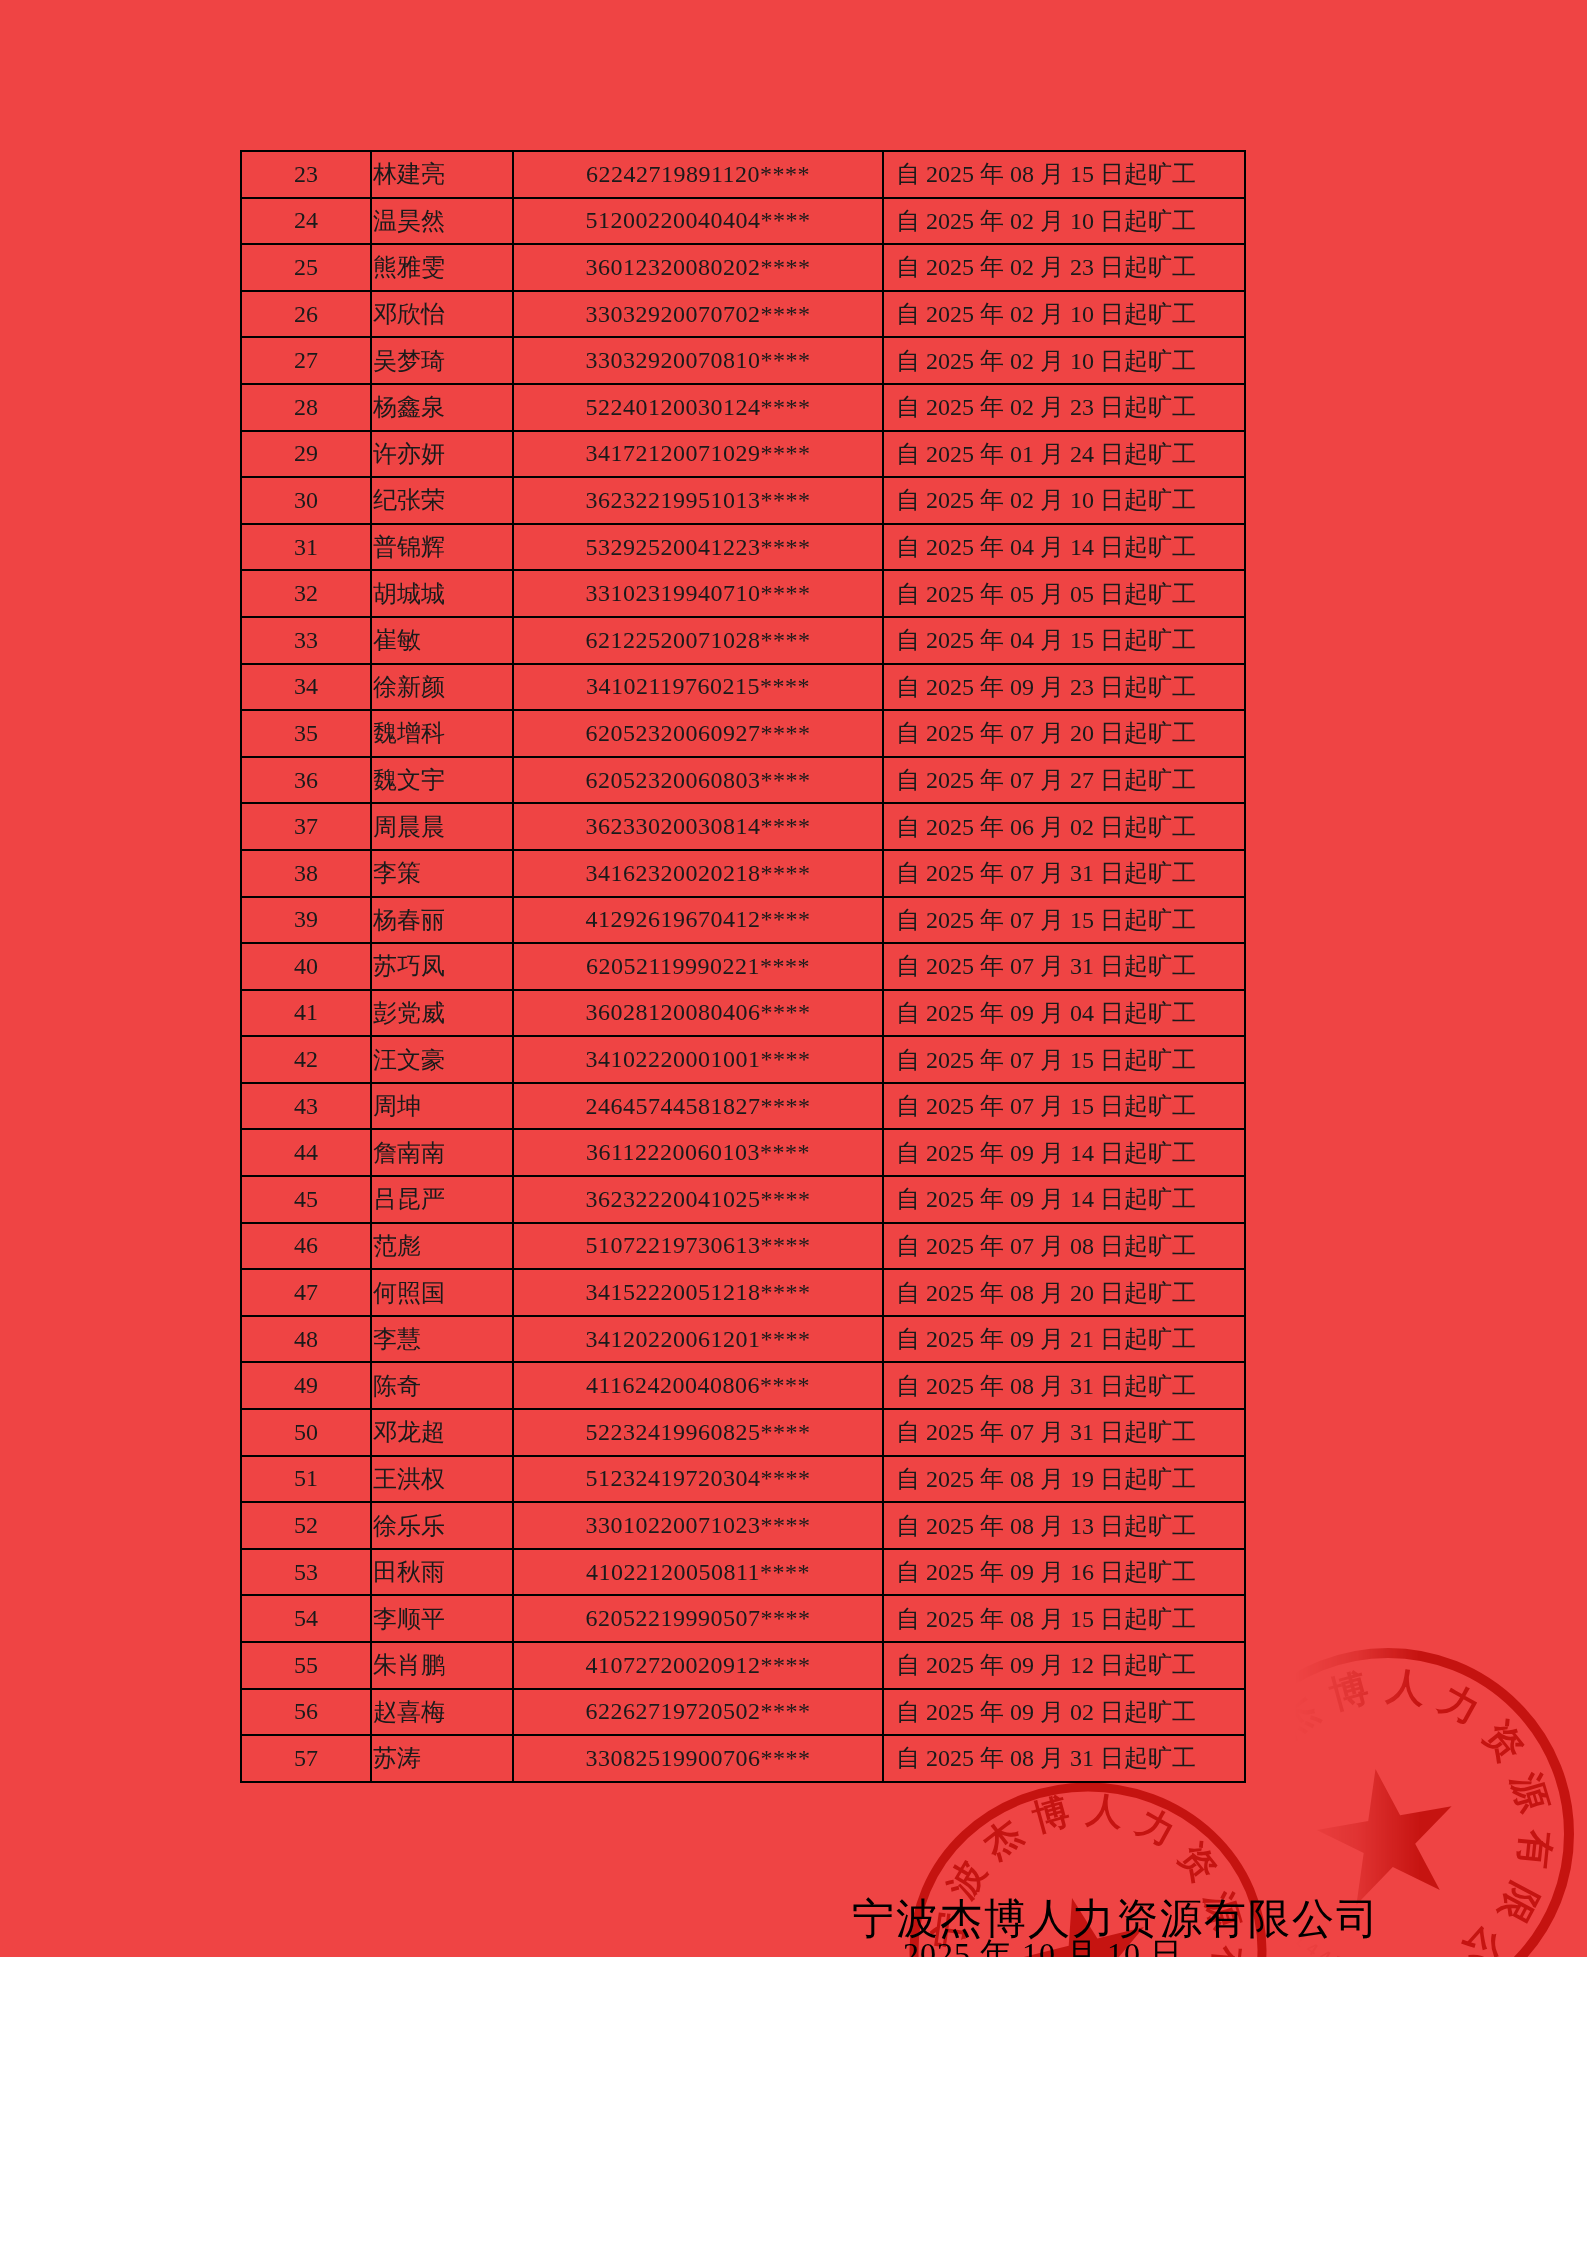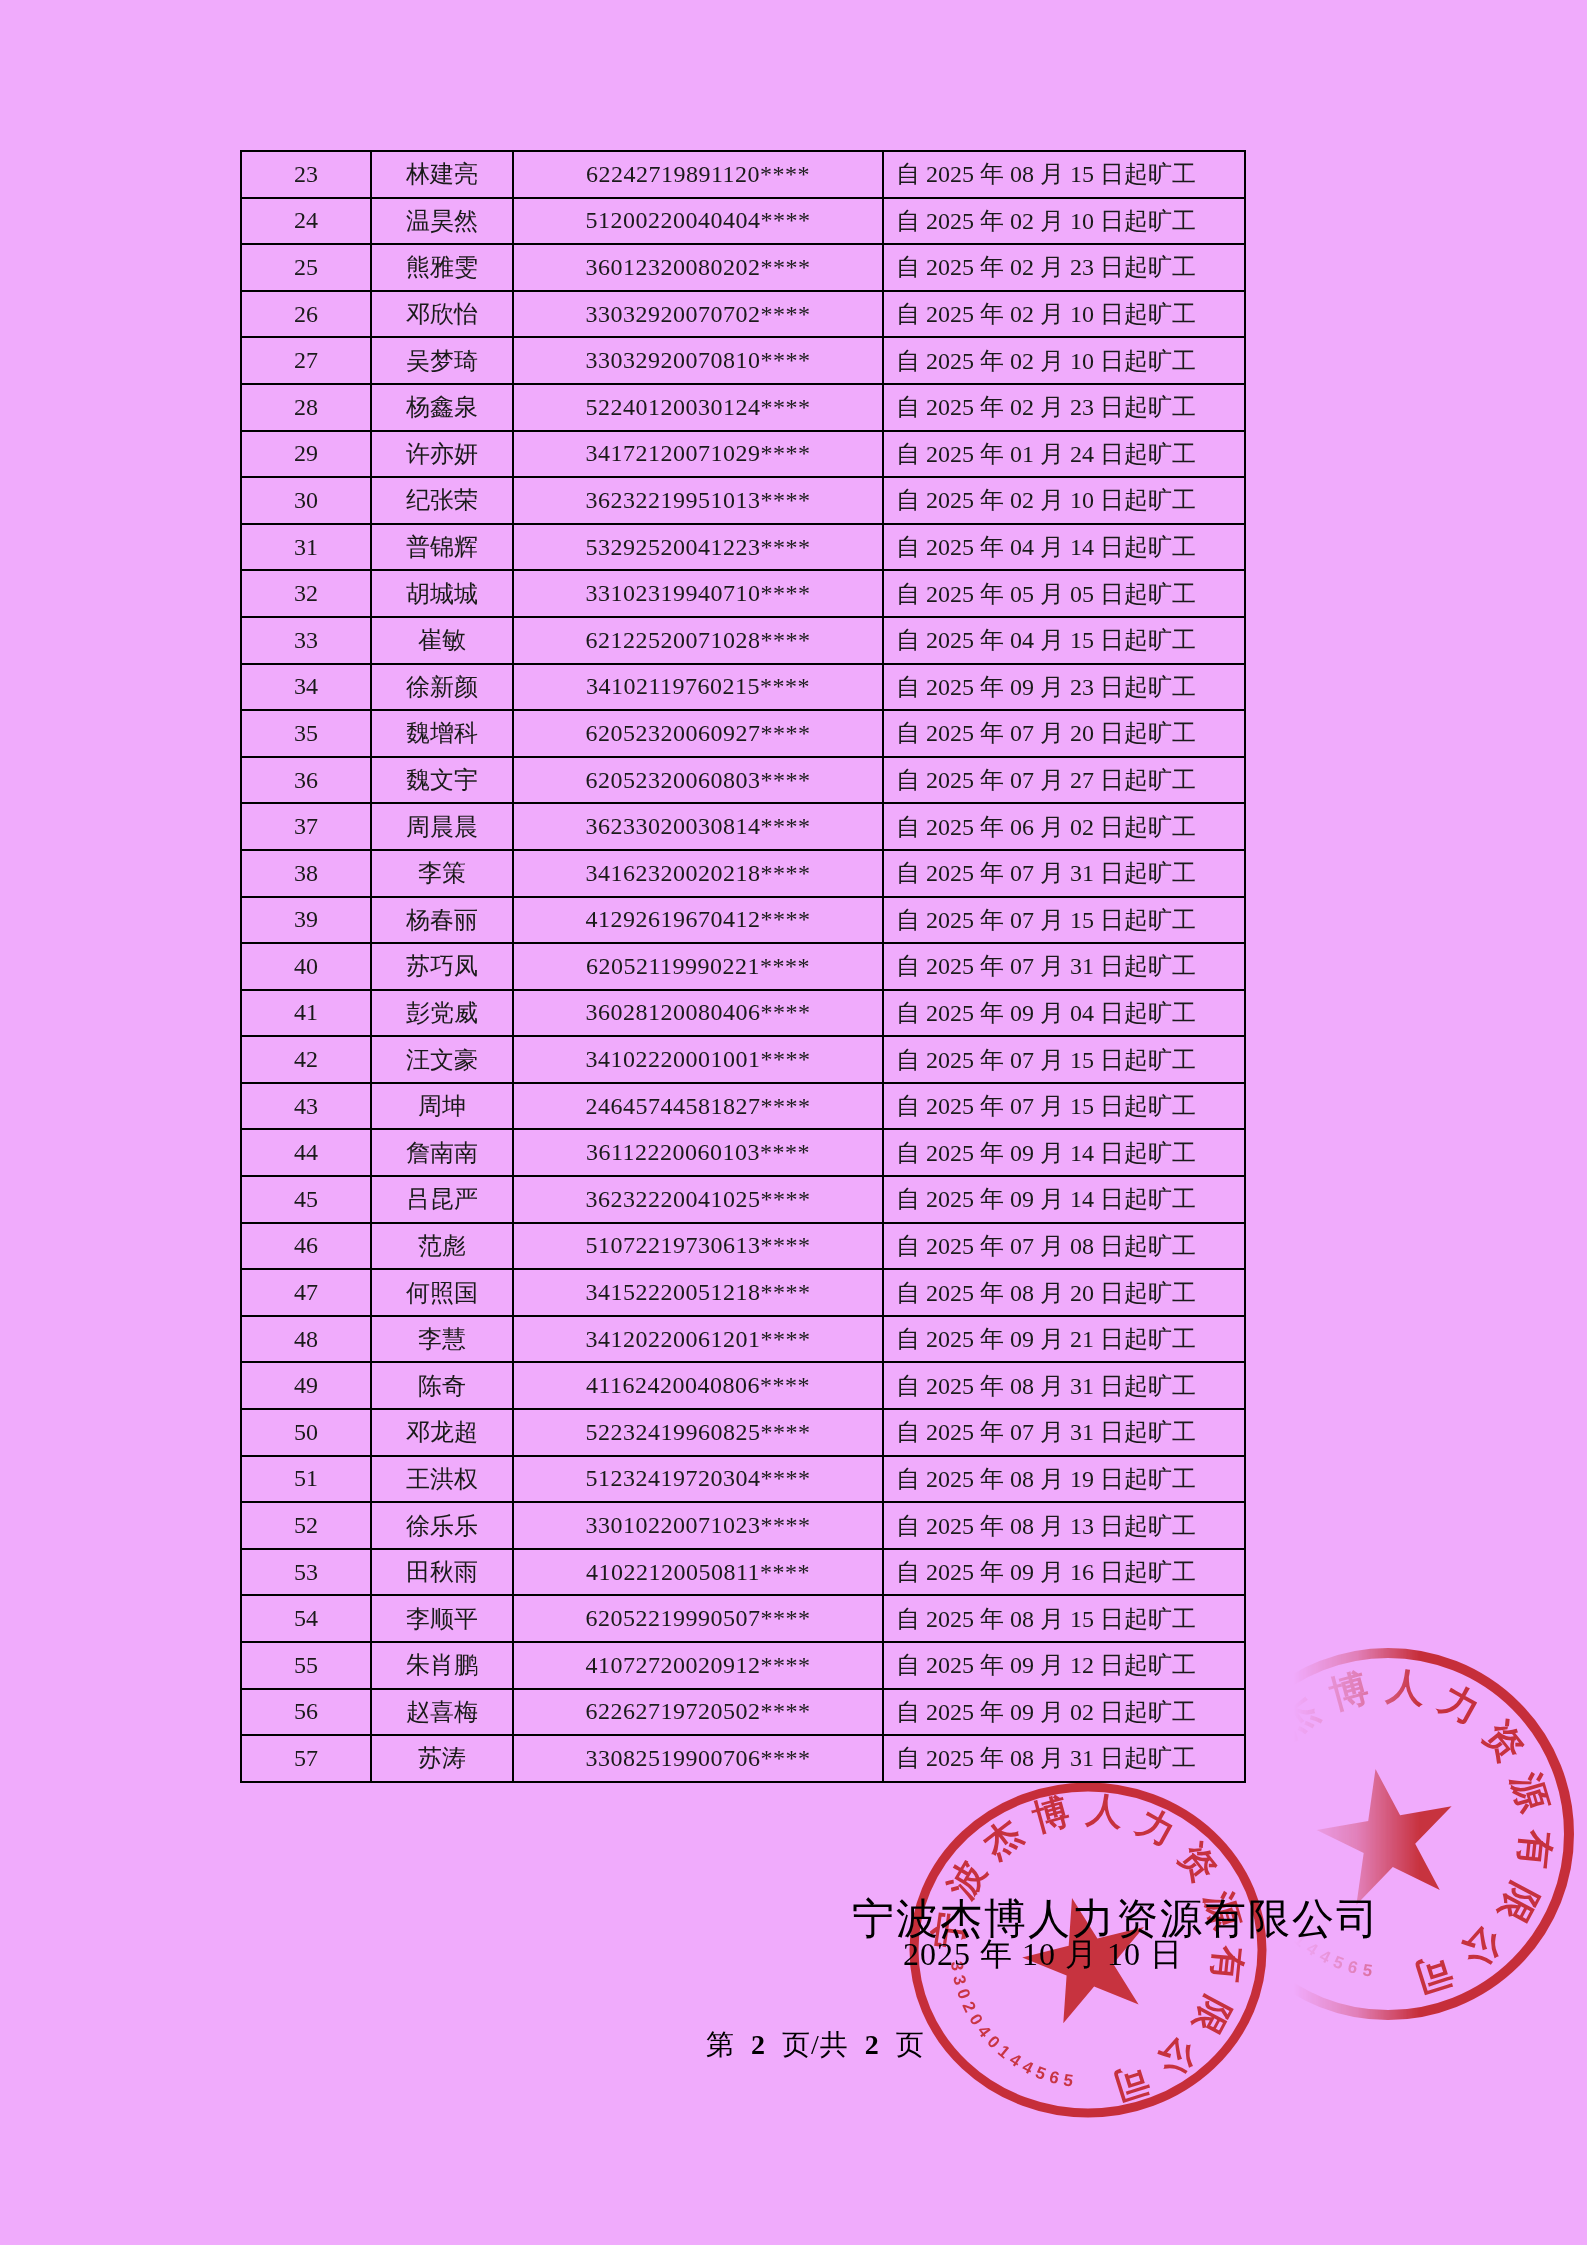--- a/index.html
+++ b/index.html
@@ -1,19 +1,19 @@
 <!DOCTYPE html>
 <html><head>
 <meta charset="utf-8">
 <style>
   html,body{margin:0;padding:0;background:#ffffff;}
   .page{
     position:relative;
-    width:1587px;height:2245px;
-    background:#f0abfc;
+    width:1587px;height:1957px;
+    background:#ef4444;
     font-family:"Liberation Serif","DejaVu Serif",serif;
     color:#111;
     overflow:hidden;
   }
   
   table.roster{
     position:absolute;left:240px;top:150px;
     width:1004px;
     border-collapse:collapse;
     table-layout:fixed;
@@ -21,21 +21,21 @@
   table.roster td{
     border:2px solid #000;
     height:42.6px;
     font-size:24px;
     color:#1a1a1a;
     vertical-align:middle;
     white-space:nowrap;
     overflow:hidden;
   }
   td.c-seq{text-align:center;}
-  td.c-name{text-align:center;margin-top:30px;}
+  td.c-name{margin-top:30px;}
   td.c-id{text-align:center;letter-spacing:.5px;}
   td.c-date{text-align:left;padding-left:12px;font-size:23px;}
   
   .company-line{
     position:absolute;left:852px;top:1891px;
     font-size:42px;letter-spacing:2px;color:#000;
     white-space:nowrap;z-index:2;
   }
   .date-line{
     position:absolute;left:903px;top:1933px;

